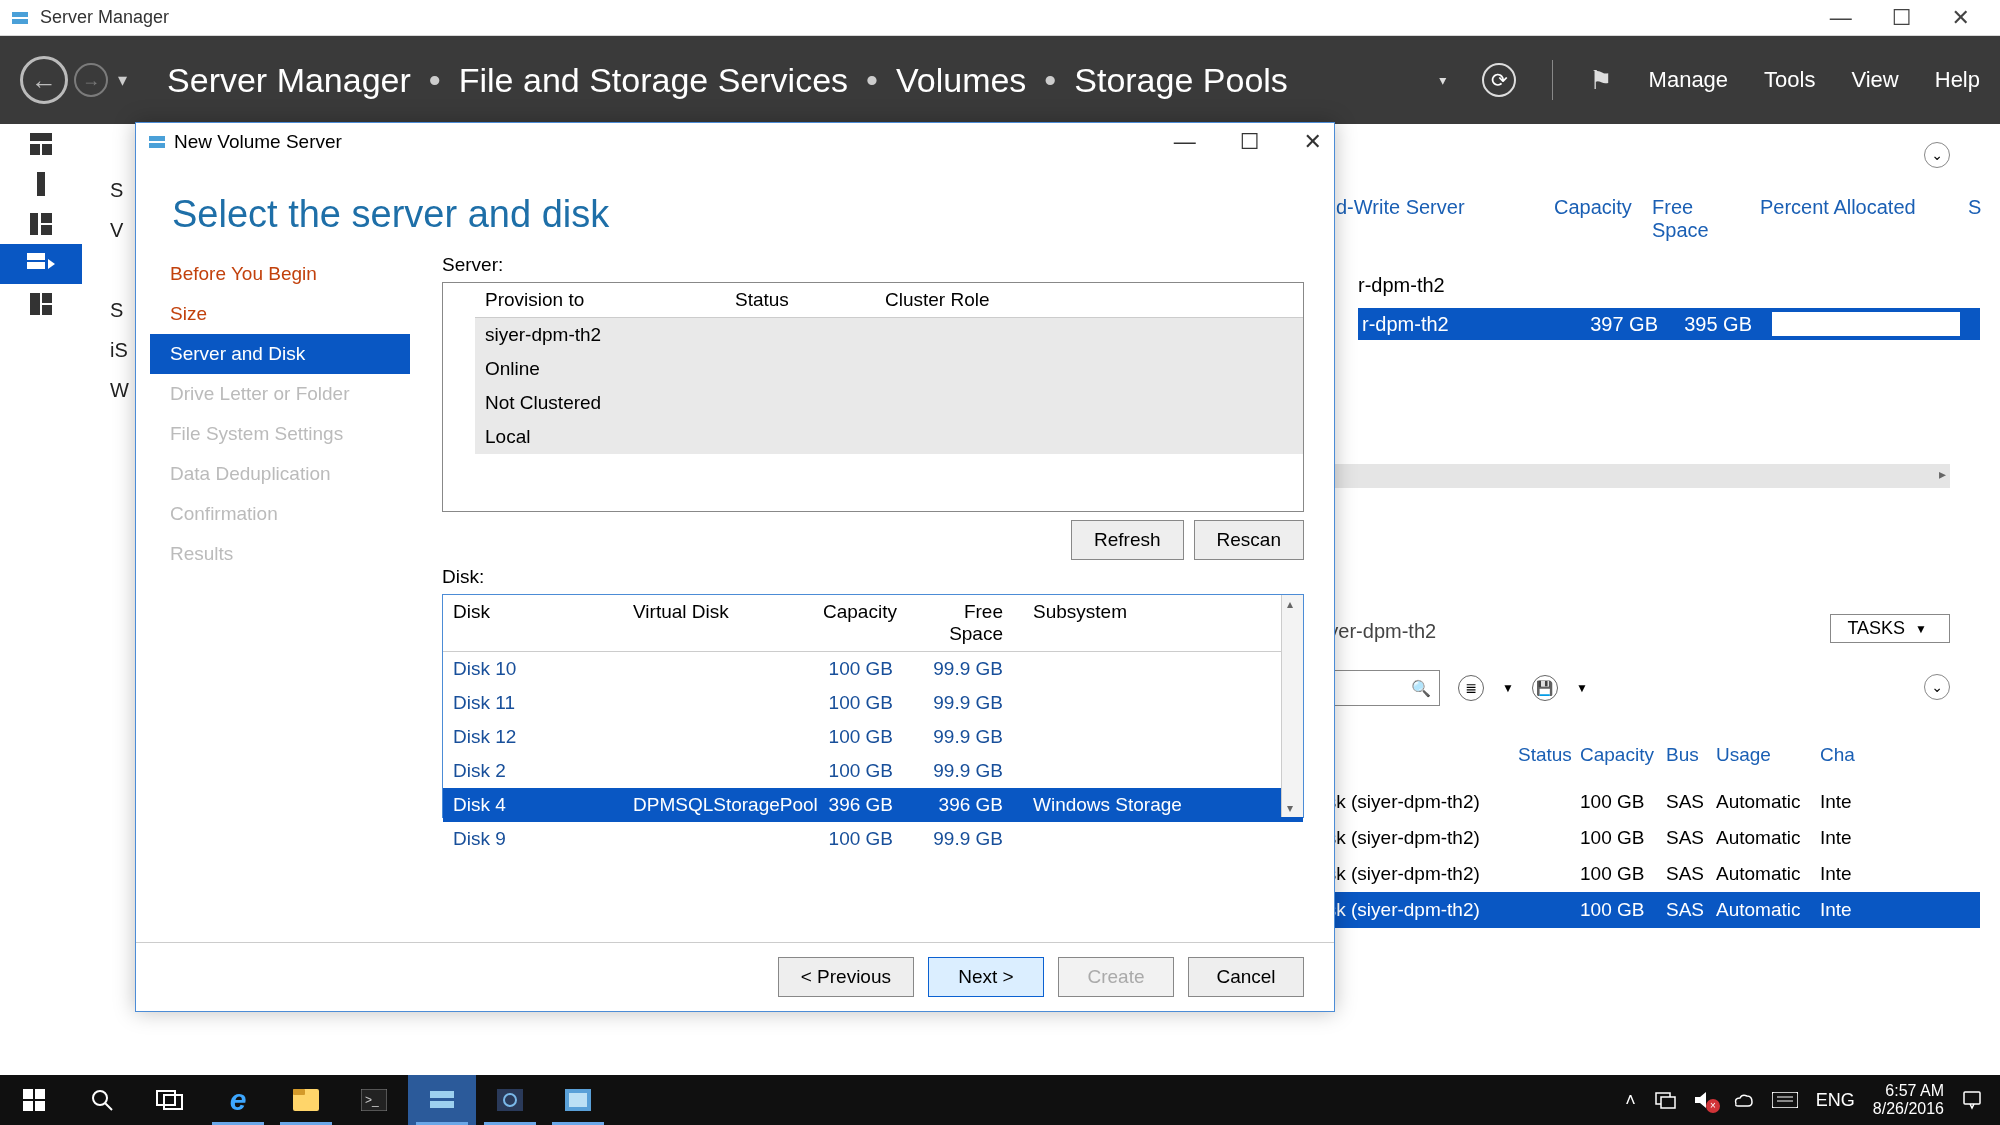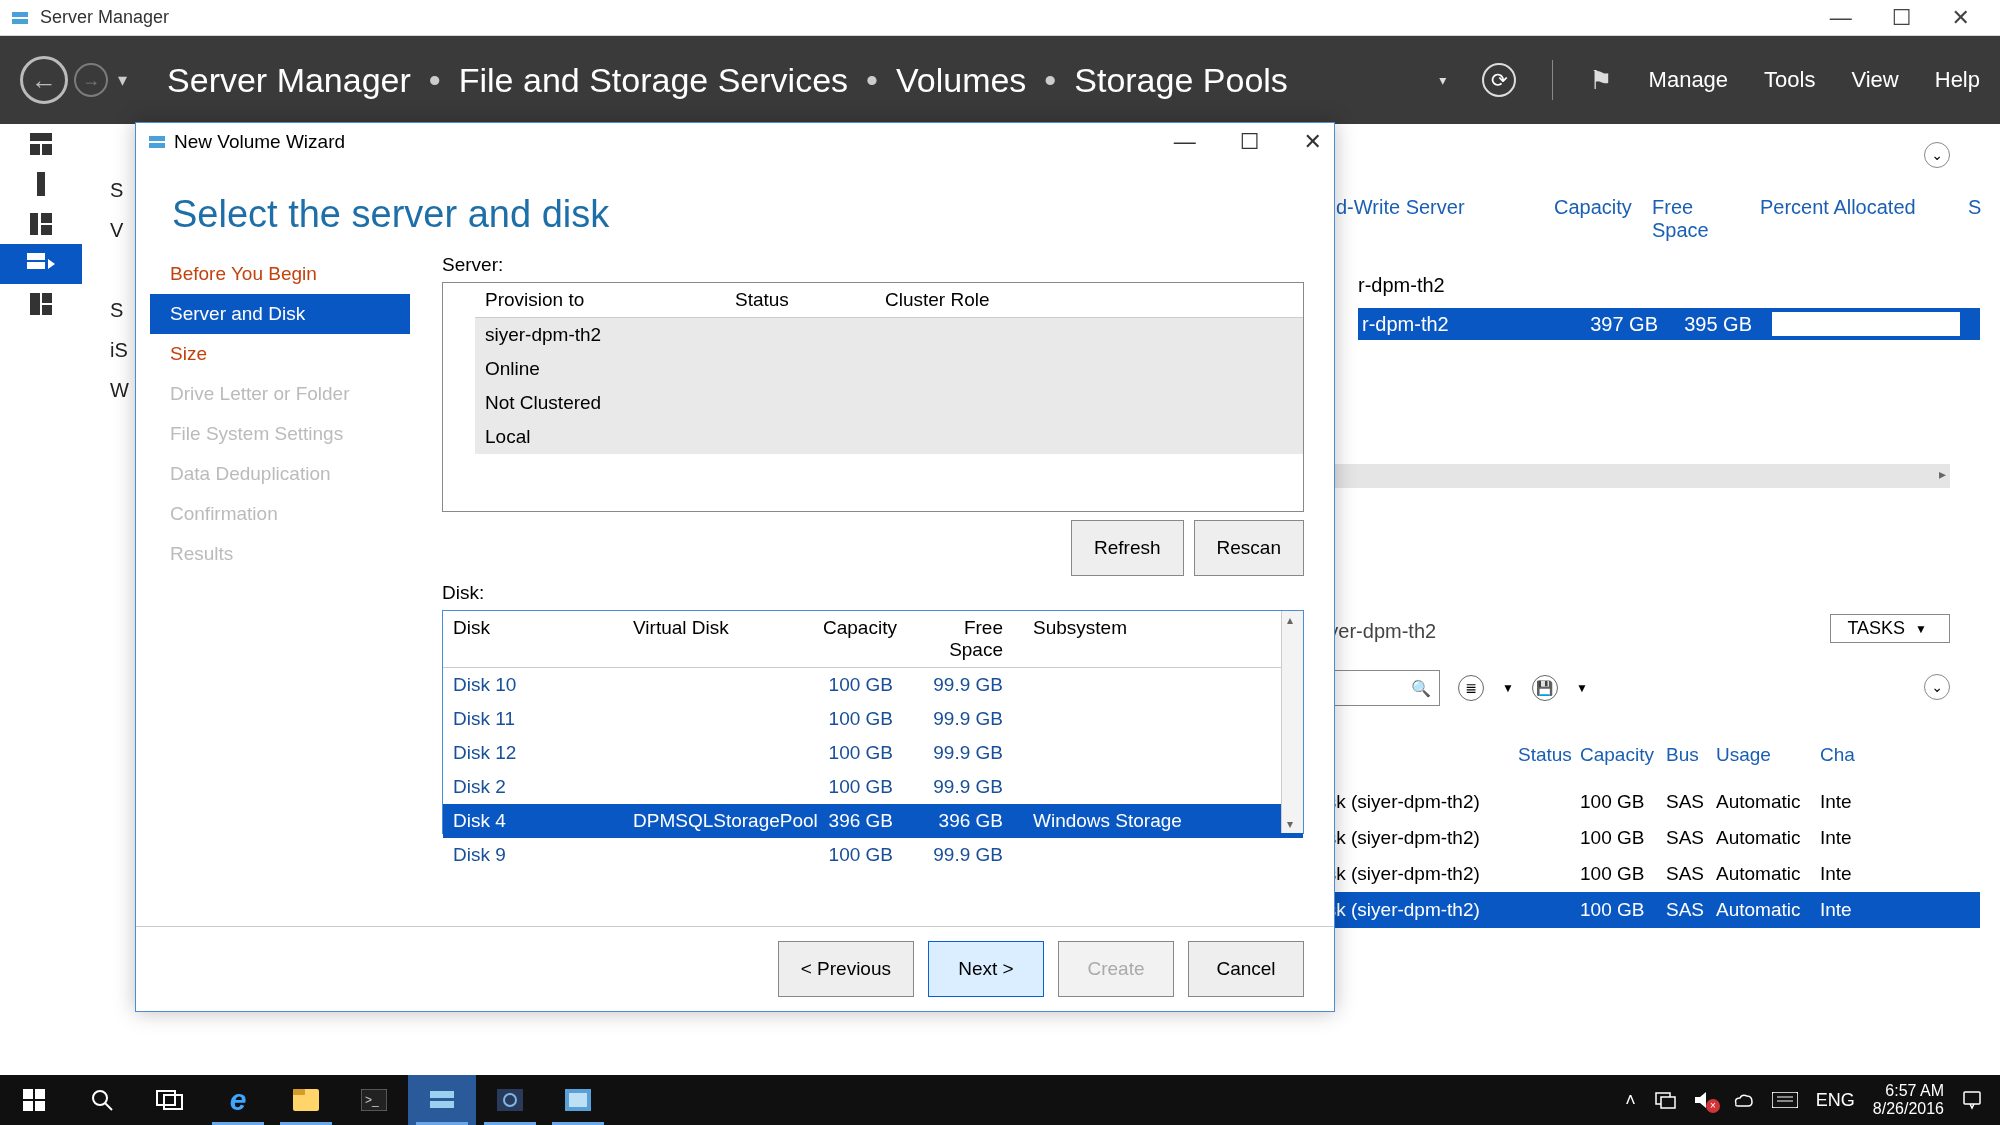--- a/index.html
+++ b/index.html
@@ -62,21 +62,21 @@
   .wizard-main { flex:1; padding-left:32px; display:flex; flex-direction:column; }
   .section-label { font-size:19px; margin-bottom:6px; }
   .grid-box { border:1px solid #888; background:#fff; }
   .server-box { height:230px;padding-left:32px; }
   .grid-headrow { display:flex; font-size:19px; border-bottom:1px solid #ccc; }
   .grid-headrow > div, .grid-row > div { padding:6px 10px; }
   .grid-row { display:flex; font-size:19px; }
   .grid-row.sel { background:#e9e9e9;flex-direction:column; }
   .col-prov{width:250px;} .col-stat{width:150px;} .col-clust{width:170px;} .col-dest{flex:1;}
   .btn-row { display:flex; justify-content:flex-end; gap:10px; margin-top:8px; }
-  .btn { border:1px solid #888; background:#eee; padding:16px 22px; font-size:19px; min-width:100px; text-align:center; }
+  .btn { border:1px solid #888; background:#eee; padding:8px 22px; font-size:19px; min-width:100px; text-align:center; }
   .disk-box { height:224px; border:1px solid #4c8cd6; position:relative; }
   .disk-scroll { position:absolute; right:0; top:0; bottom:0; width:22px; background:#f3f3f3; border-left:1px solid #ccc; }
   .disk-scroll::after{content:"▾";position:absolute;bottom:2px;left:5px;font-size:12px;color:#666;}
   .disk-scroll::before{content:"▴";position:absolute;top:2px;left:5px;font-size:12px;color:#666;}
   .col-disk{width:180px;} .col-vd{width:190px;} .col-cap{width:90px;text-align:right;} .col-fs{width:110px;text-align:right;} .col-sub{flex:1; padding-left:20px !important;}
   .grid-row.blue { color:#184f9a; }
   .grid-row.selblue { background:#0957c3; color:#fff; }
   .wizard-footer { position:absolute; bottom:0; left:0; right:0; border-top:1px solid #ccc; padding:14px 30px; display:flex; justify-content:flex-end; gap:14px; }
   .wizard-footer .btn { min-width:116px; }
   .btn.primary { border:1px solid #0b61d1; background:#dbeeff; }
@@ -263,33 +263,33 @@
 </div>
 
 <div class="wizard">
   <div class="wizard-title">
     <span class="ticon">
       <svg width="18" height="18">
           <rect x="1" y="3" width="16" height="5" fill="#4aa0d8"></rect>
           <rect x="1" y="10" width="16" height="5" fill="#4aa0d8"></rect>
         </svg>
     </span>
-    <span>New Volume Wizard</span>
+    <span>New Volume Server</span>
     <div class="wizard-wc">
       <span>—</span>
       <span>☐</span>
       <span>✕</span>
     </div>
   </div>
   <div class="wizard-heading">Select the server and disk</div>
   <div class="wizard-body">
     <div class="wizard-nav">
       <div class="wnav-item">Before You Begin</div>
+      <div class="wnav-item">Size</div>
       <div class="wnav-item active">Server and Disk</div>
-      <div class="wnav-item">Size</div>
       <div class="wnav-item disabled">Drive Letter or Folder</div>
       <div class="wnav-item disabled">File System Settings</div>
       <div class="wnav-item disabled">Data Deduplication</div>
       <div class="wnav-item disabled">Confirmation</div>
       <div class="wnav-item disabled">Results</div>
     </div>
     <div class="wizard-main">
       <div class="section-label">Server:</div>
       <div class="grid-box server-box">
         <div class="grid-headrow">

